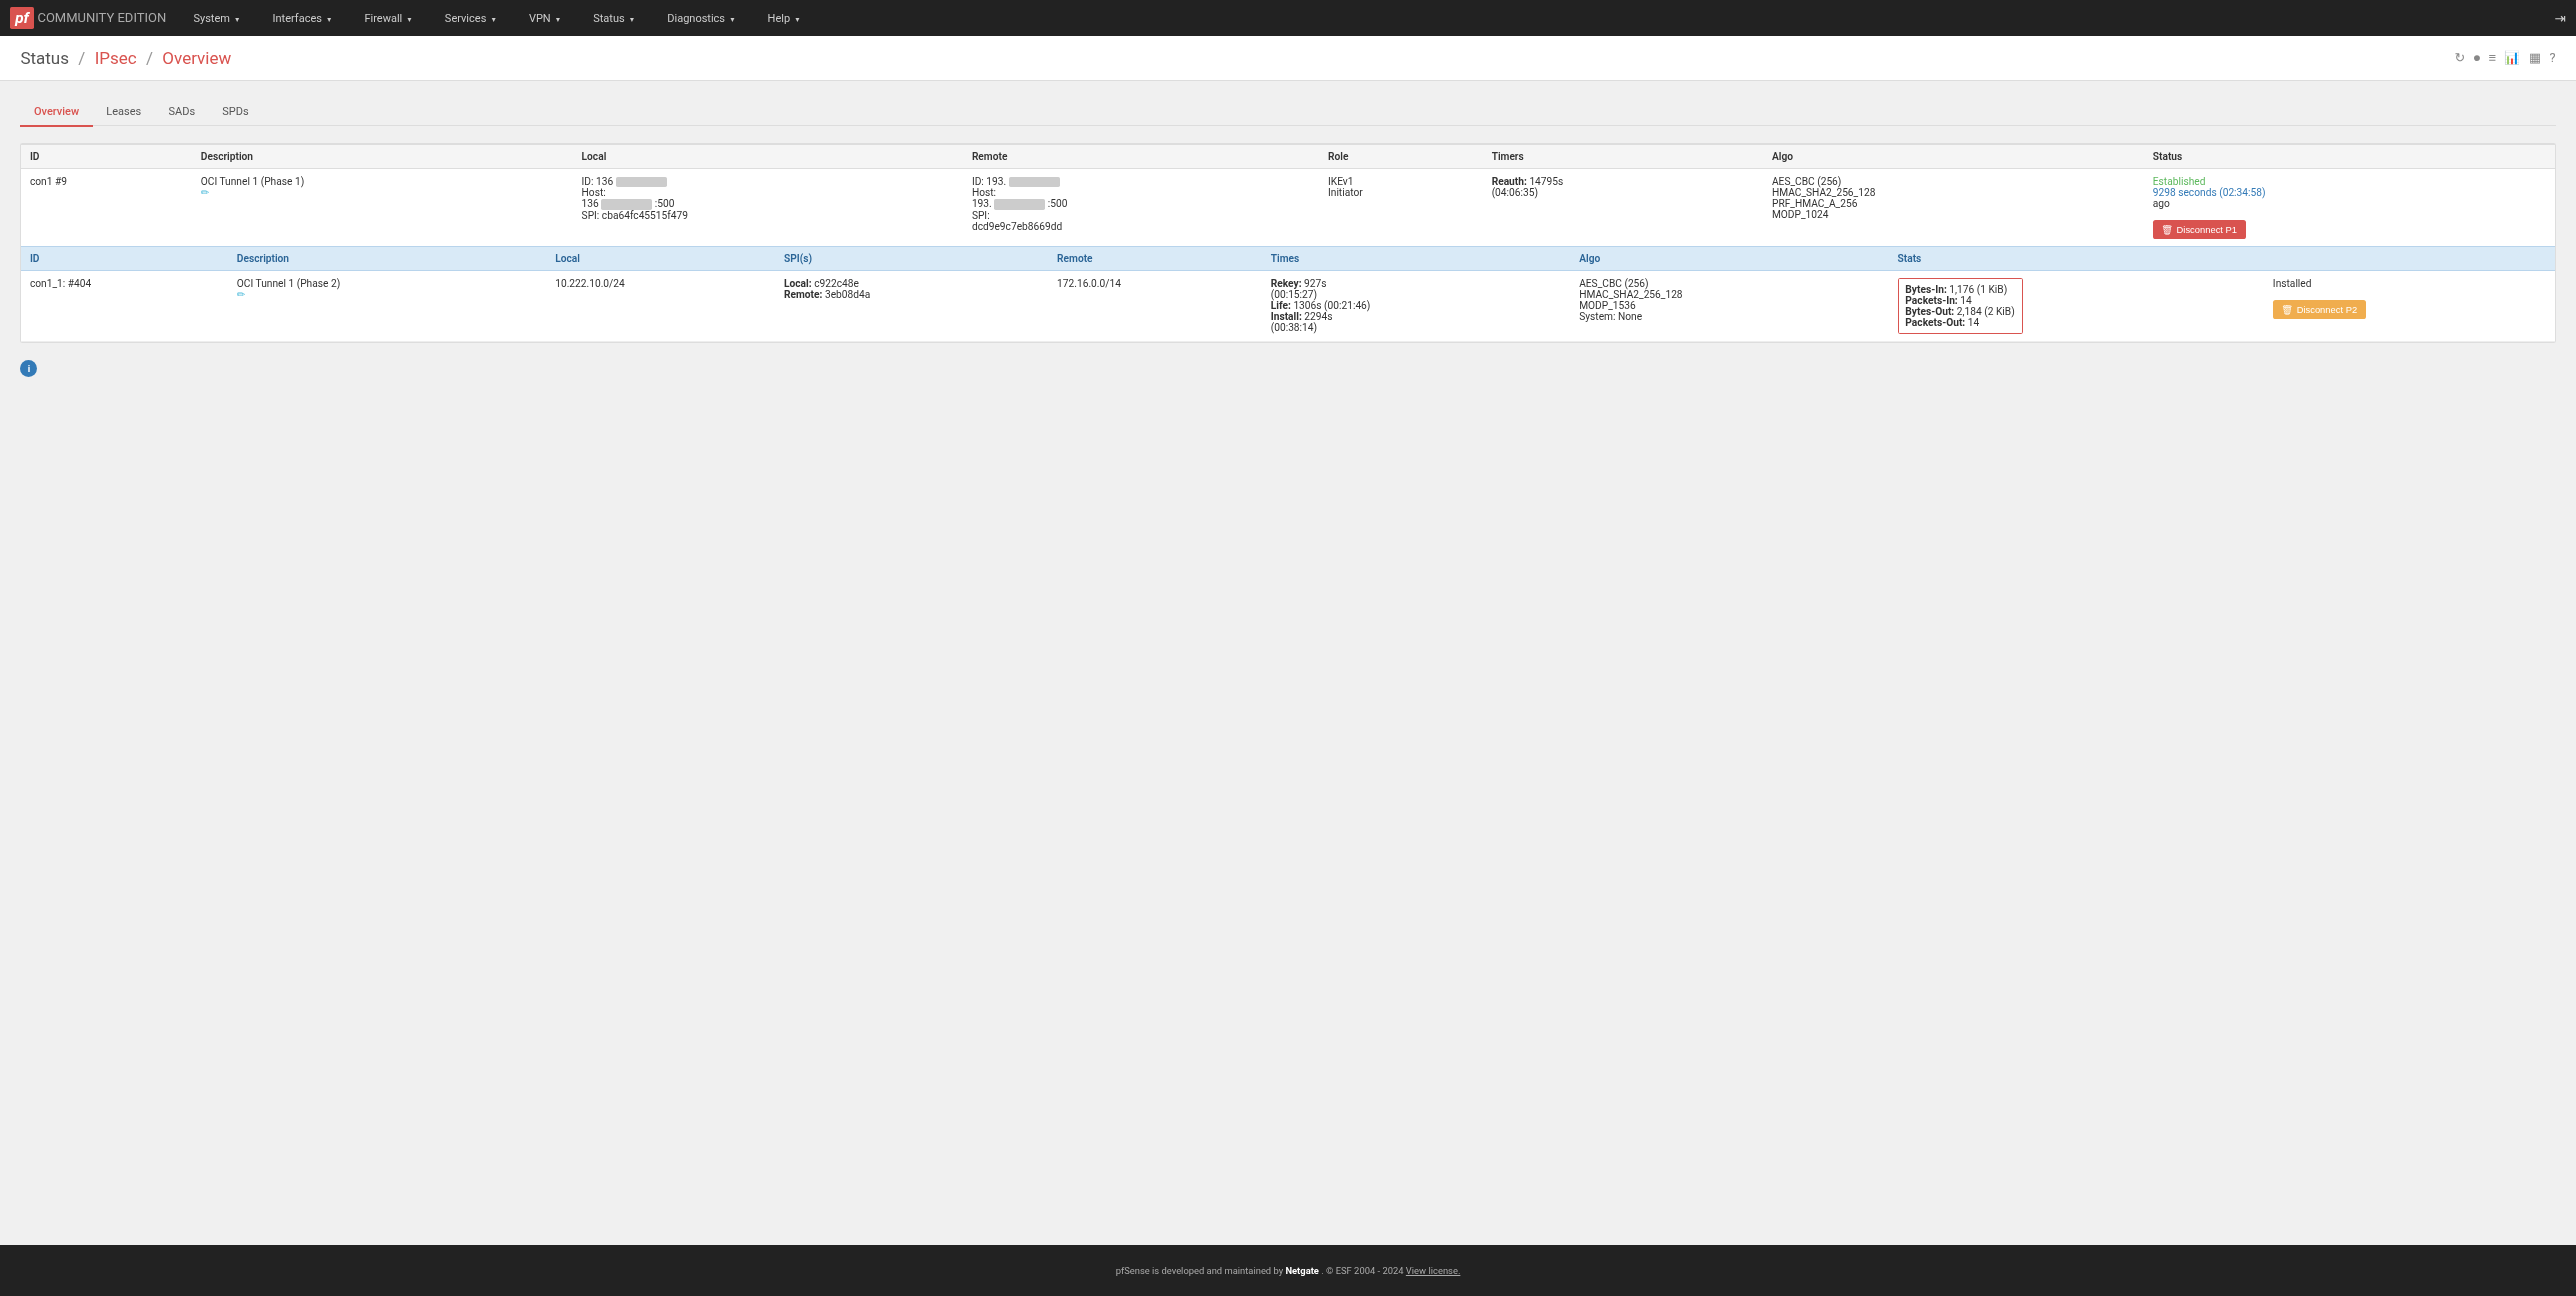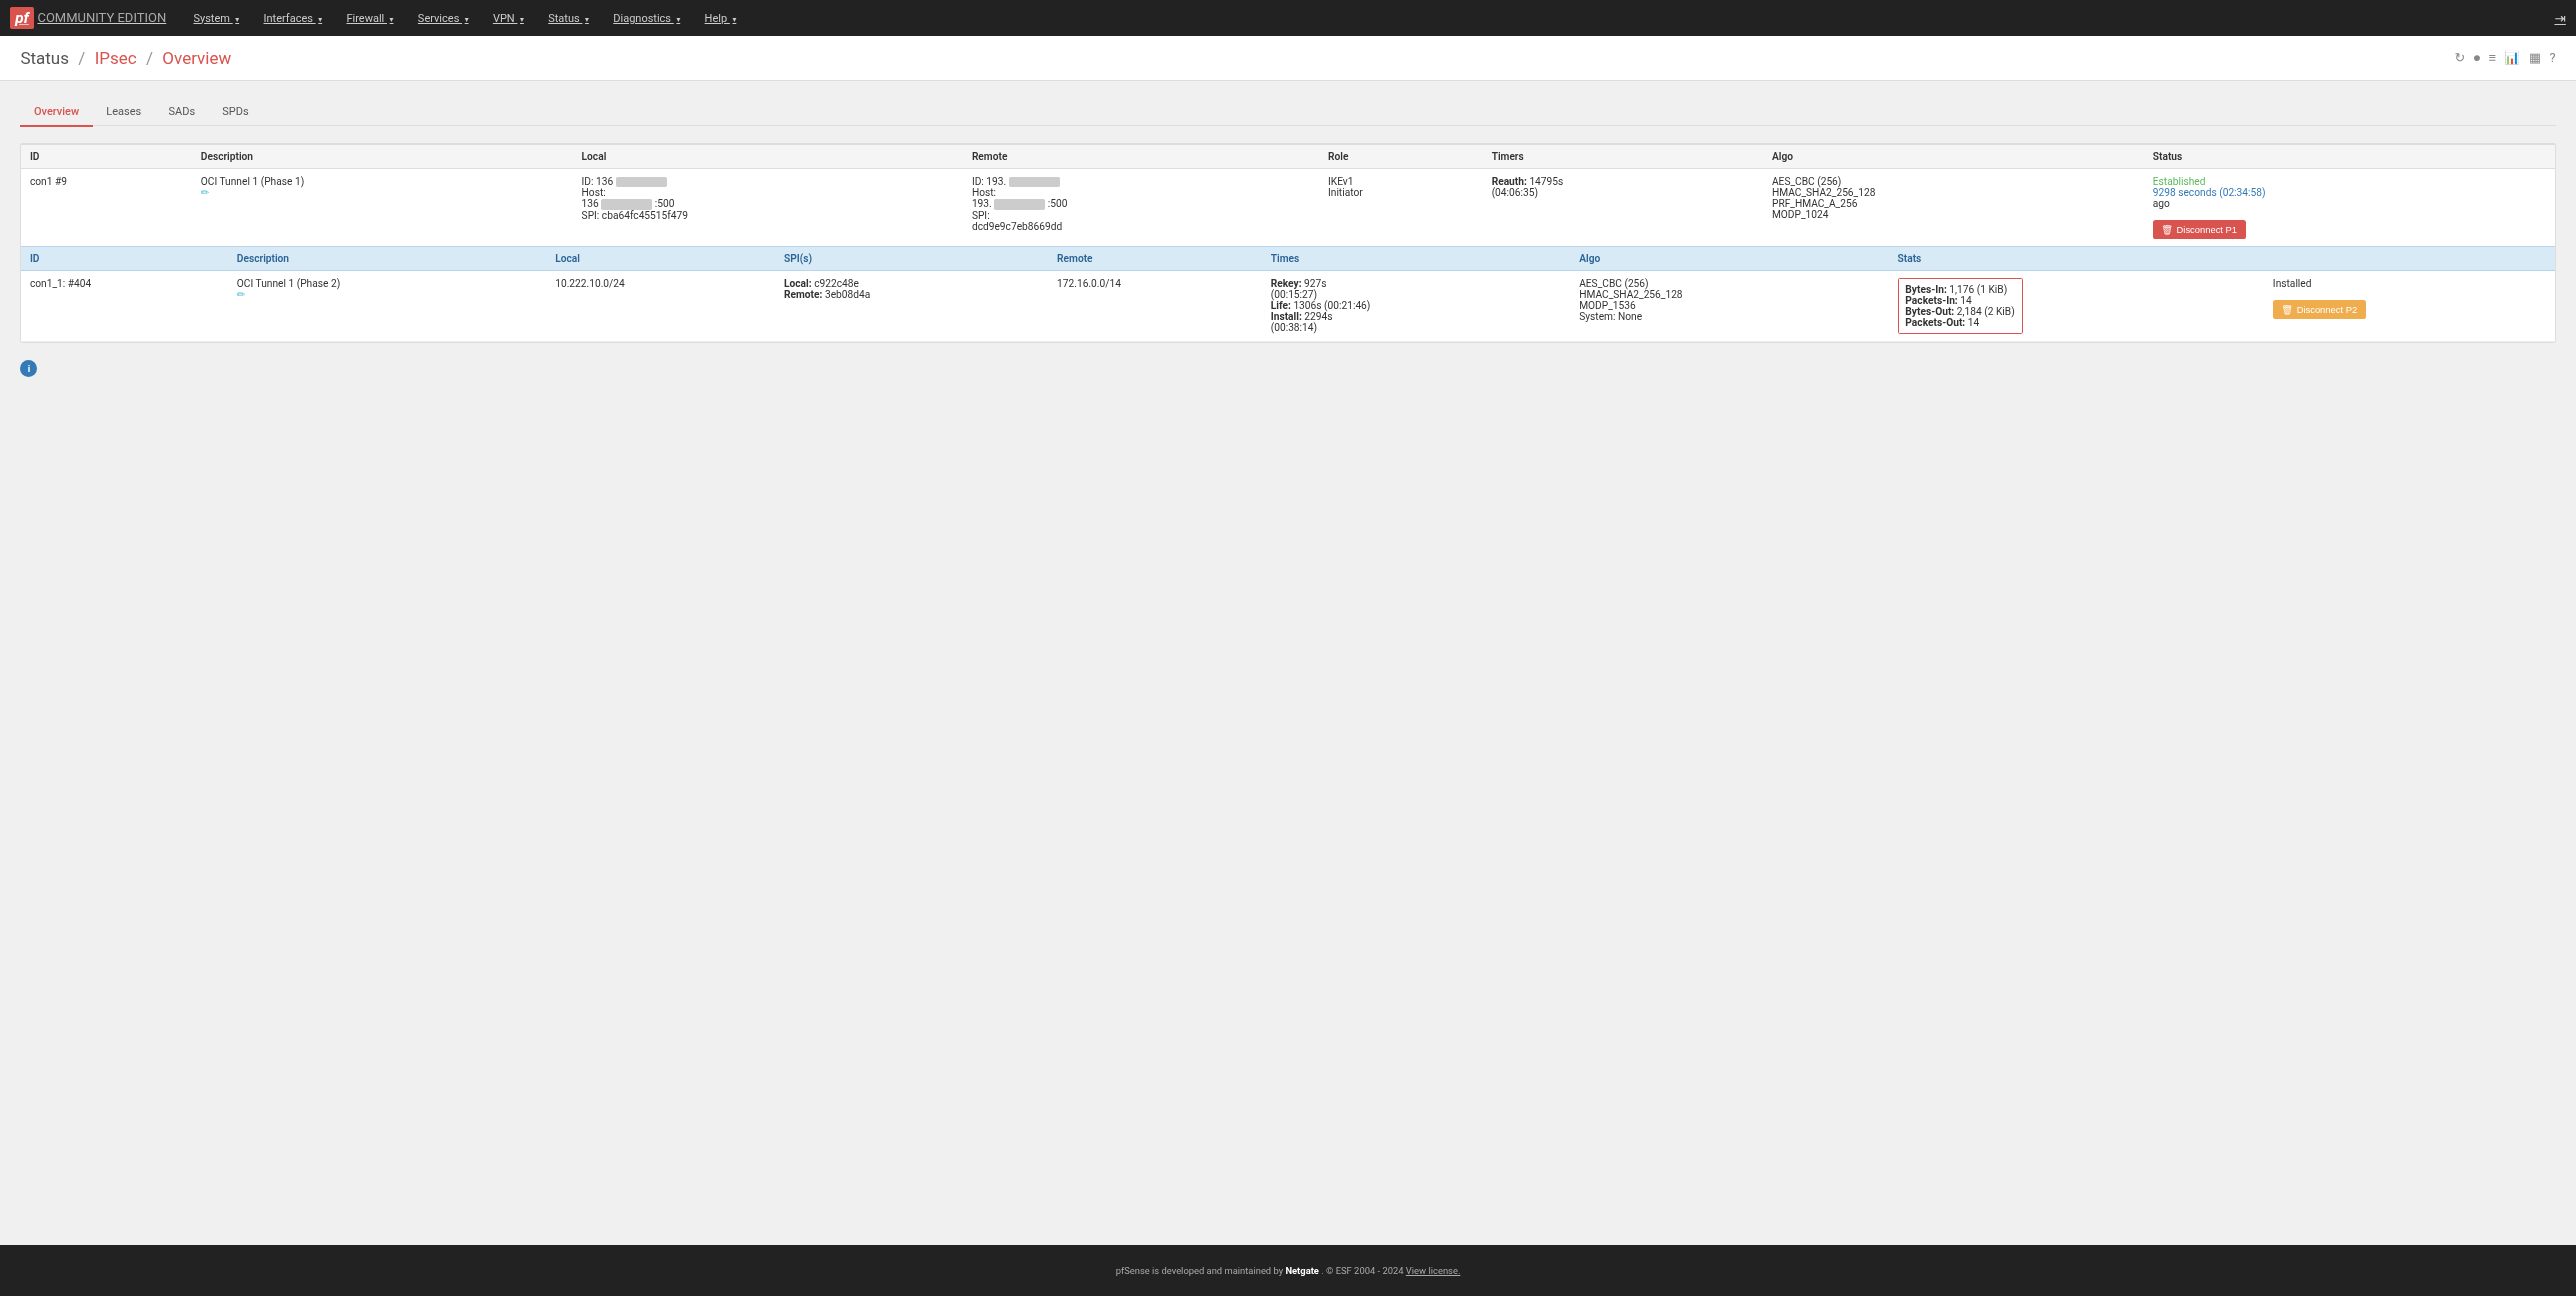--- a/index.html
+++ b/index.html
@@ -6,21 +6,20 @@
     body { font-family: -apple-system, BlinkMacSystemFont, 'Segoe UI', Roboto, sans-serif; font-size: 11px; background: #f0f0f0; color: #333; }
 
     
     .navbar {
       background: #222;
       color: #ccc;
       display: flex;
       align-items: center;
       padding: 0 10.2px;
       height: 36px;
-      text-decoration: underline;
     }
     .navbar-brand {
       display: flex;
       align-items: center;
       margin-right: 17px;
     }
     .navbar-brand .logo-box {
       background: #d9534f;
       color: #fff;
       font-weight: bold;
@@ -32,21 +31,21 @@
     }
     .navbar-brand .brand-text {
       font-size: 13px;
       color: #aaa;
       line-height: 1.2;
       text-transform: uppercase;
     }
     .nav-menu {
       display: flex;
       list-style: none;
-      gap: 4px;
+      gap: 13px;
     }
     .nav-menu li a {
       color: #ccc;
       text-decoration: none;
       padding: 10.2px 10.2px;
       display: block;
       font-size: 11px;
     }
     .nav-menu li a .caret { font-size: 7.7px; margin-left: 2.6px; }
     .navbar-right {

